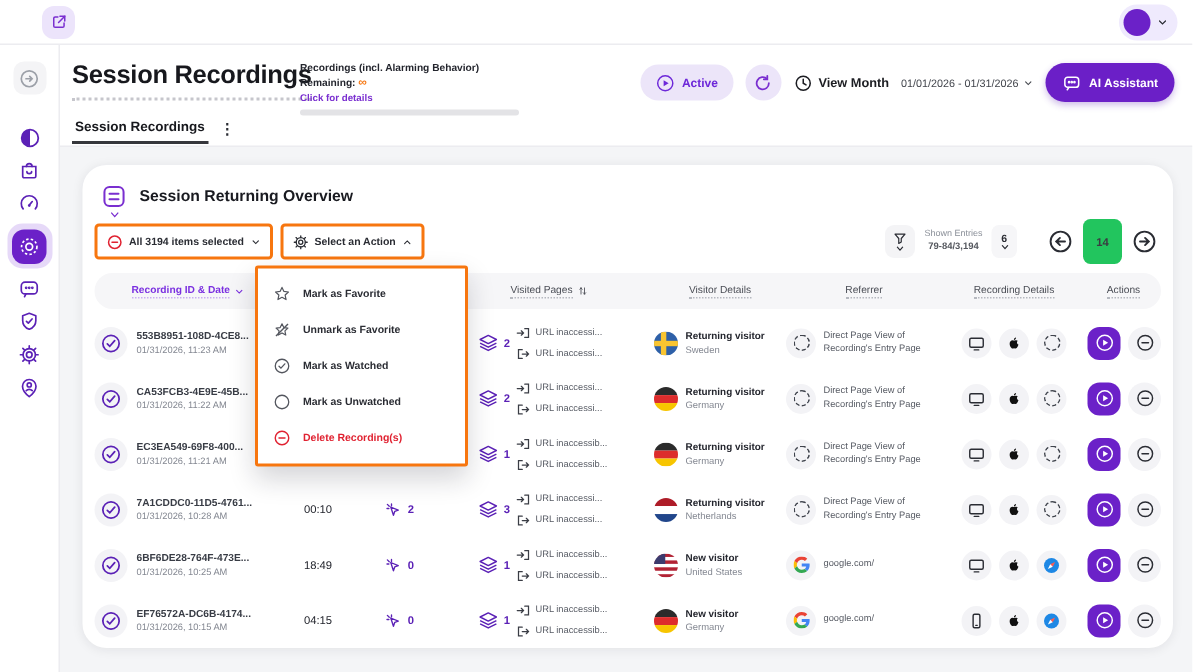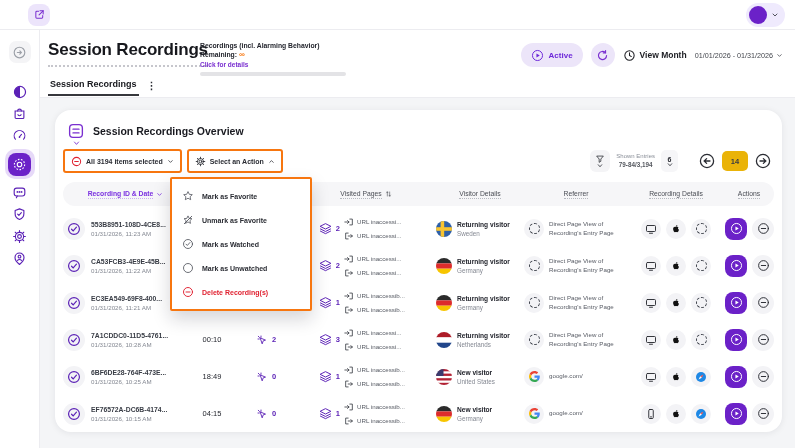--- a/index.html
+++ b/index.html
@@ -60,21 +60,21 @@
   .box-gap{width:5px}
   .pg-spacer{flex:1}
   .pg-group{display:flex;align-items:center;gap:6px}
   .funnel-chip{width:20px;height:22px;border-radius:6px;background:#f4f4f6;display:flex;flex-direction:column;align-items:center;justify-content:center;border:none;cursor:pointer}
   .entries{display:flex;flex-direction:column;align-items:center;line-height:1.3}
   .entries .e1{font-size:6px;color:#8a8f98}
   .entries .e2{font-size:6.3px;font-weight:700;color:#55585f}
   .size-chip{width:17px;height:22px;border-radius:5px;background:#f6f6f8;display:flex;flex-direction:column;align-items:center;justify-content:center;border:none;cursor:pointer}
   .size-chip span{font-size:7px;font-weight:700;color:#2a2c33;line-height:1}
   .nav-gap{width:8px}
-  .pagebox{min-width:26px;height:20px;border-radius:5px;background:#eab308;display:flex;align-items:center;justify-content:center;font-size:7.5px;font-weight:700;color:#3a3c42}
+  .pagebox{min-width:26px;height:30px;border-radius:5px;background:#22c55e;display:flex;align-items:center;justify-content:center;font-size:7.5px;font-weight:700;color:#3a3c42}
   .arrow-btn{background:none;border:none;padding:0;cursor:pointer;display:flex}
 
   
   .thead{position:absolute;top:72px;left:8px;width:711px;height:24px;background:#f6f6f8;border-radius:12px;display:flex;align-items:center}
   .th{display:flex;align-items:center;justify-content:center;gap:3px}
   .th .hl{font-size:6.8px;color:#4a4d55;border-bottom:1px dotted #b5b8bf;padding-bottom:1px;white-space:nowrap}
   .th.sorted .hl{color:#7a2fe0;font-weight:700;border-bottom-color:#c9aef2}
   .w-id{width:125px}.w-gap{width:108px}.w-pages{width:140px}.w-vis{width:88px}.w-ref{width:104px}.w-det{width:96px}.w-act{width:50px}
 
   .tbody{position:absolute;top:100px;left:8px;width:711px}
@@ -258,41 +258,53 @@
       <span>View Month</span>
     </div>
     <div class="daterange">
       <span>01/01/2026 - 01/31/2026</span>
       <span>
           <svg width="7" height="7" viewBox="0 0 24 24">
             <path d="M6 9l6 6 6-6" stroke="#43464d" stroke-width="2.6" fill="none" stroke-linecap="round"></path>
           </svg>
         </span>
     </div>
+    <button class="ai-btn">
+      <span>
+          <svg width="13" height="13" viewBox="0 0 24 24" fill="none" stroke="#fff" stroke-width="1.9" stroke-linecap="round">
+            <rect x="3.5" y="4.5" width="17" height="12.5" rx="3.5"></rect>
+            <path d="M8.5 17l-2 3"></path>
+            <circle cx="8.7" cy="10.7" r="0.7" fill="#fff"></circle>
+            <circle cx="12" cy="10.7" r="0.7" fill="#fff"></circle>
+            <circle cx="15.3" cy="10.7" r="0.7" fill="#fff"></circle>
+          </svg>
+        </span>
+      <span>AI Assistant</span>
+    </button>
   </div>
 
   <div class="tabrow">
     <span class="tab">Session Recordings</span>
     <span class="kebab">⋮</span>
   </div>
 
   <div class="content">
     <div class="card">
 
       <div class="card-title-row">
         <span class="db-icon-wrap">
           <svg width="18" height="18" viewBox="0 0 24 24" fill="none" stroke="#7a2fd0" stroke-width="1.8" stroke-linecap="round">
               <rect x="3.5" y="3.5" width="17" height="17" rx="4.5"></rect>
               <path d="M8 9.5h8M8 14.5h8"></path>
             </svg>
           <svg width="7" height="5" viewBox="0 0 24 16">
               <path d="M5 3l7 8 7-8" stroke="#7a2fd0" stroke-width="3" fill="none" stroke-linecap="round"></path>
             </svg>
         </span>
-        <span class="card-title">Session Recordings Overview</span>
+        <span class="card-title">Session Returning Overview</span>
       </div>
 
       <div class="controls-row">
         <div class="orange-box">
           <span>
               <svg width="11" height="11" viewBox="0 0 24 24" fill="none" stroke="#e02231" stroke-width="2.2" stroke-linecap="round">
                 <circle cx="12" cy="12" r="9"></circle>
                 <path d="M8 12h8"></path>
               </svg>
             </span>

